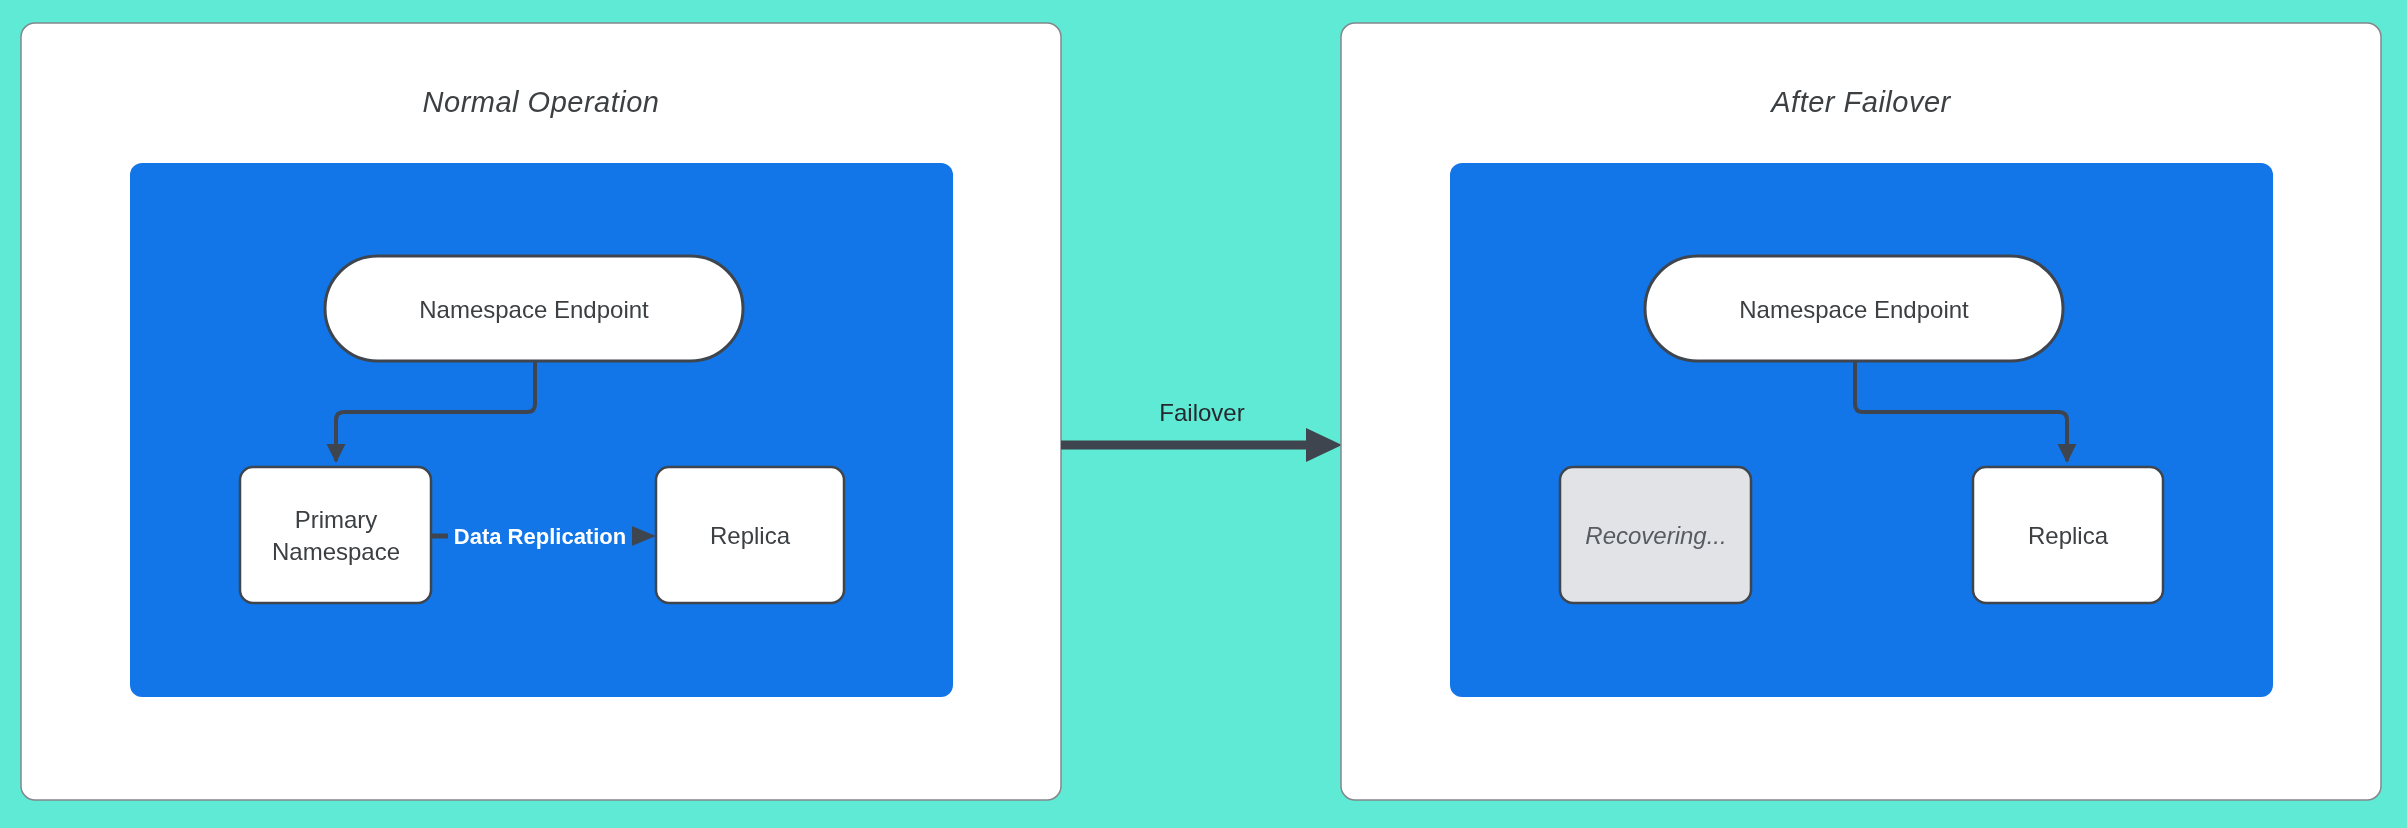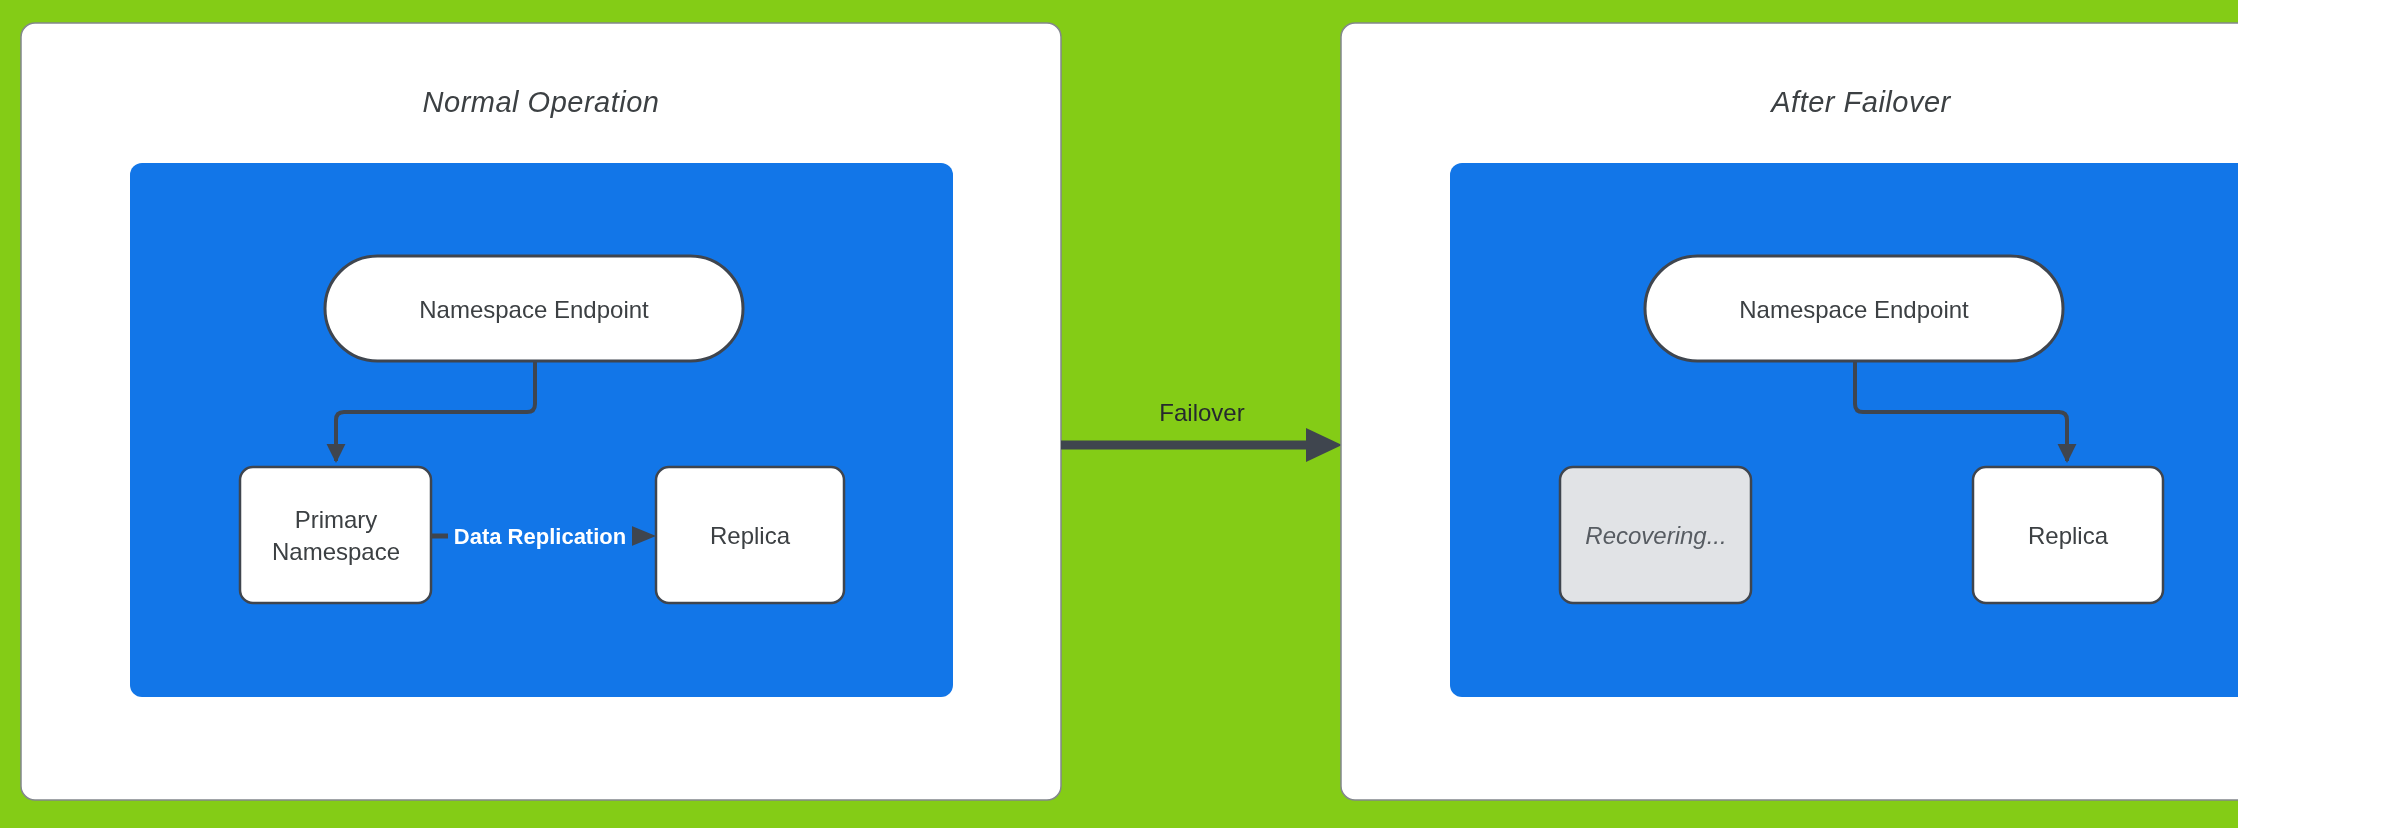--- a/index.html
+++ b/index.html
@@ -3,23 +3,23 @@
 <meta charset="utf-8">
 <style>
   html, body {
     margin: 0;
     padding: 0;
     background: #ffffff;
     font-family: "Liberation Sans", sans-serif;
   }
   .stage {
     position: relative;
-    width: 2238px;
+    width: 2407px;
     height: 828px;
-    background: #84cc16;
+    background: #5eead4;
     overflow: hidden;
   }
   svg { display: block; }
   text {
     font-family: "Liberation Sans", sans-serif;
     text-anchor: middle;
   }
   .panel-title {
     font-size: 29px;
     font-style: italic;

